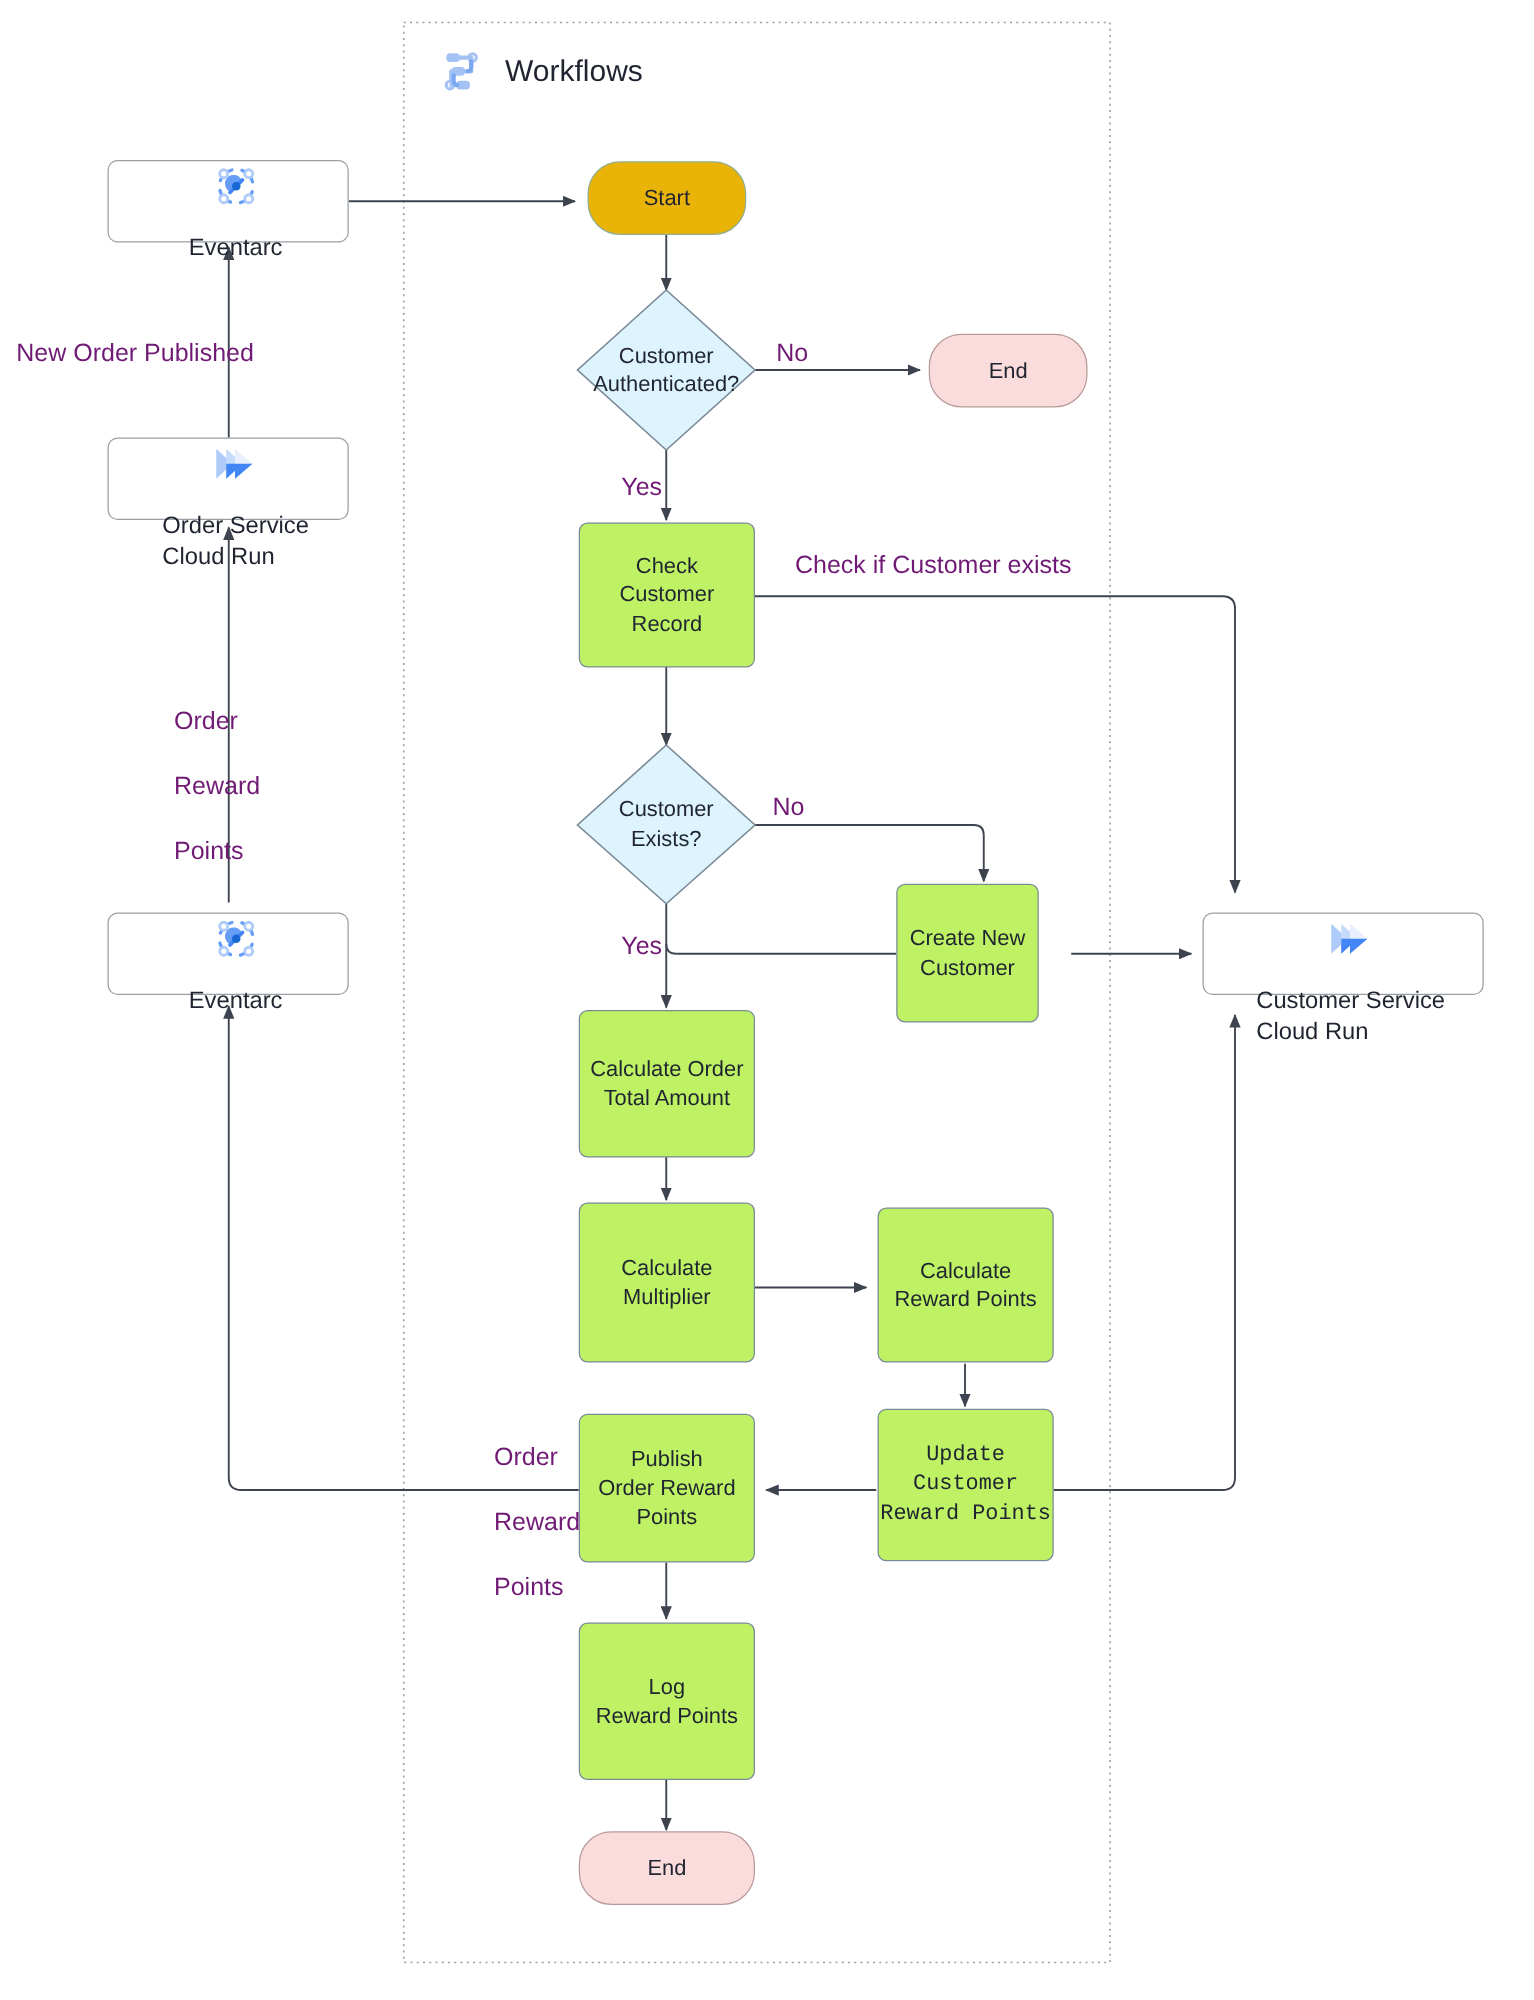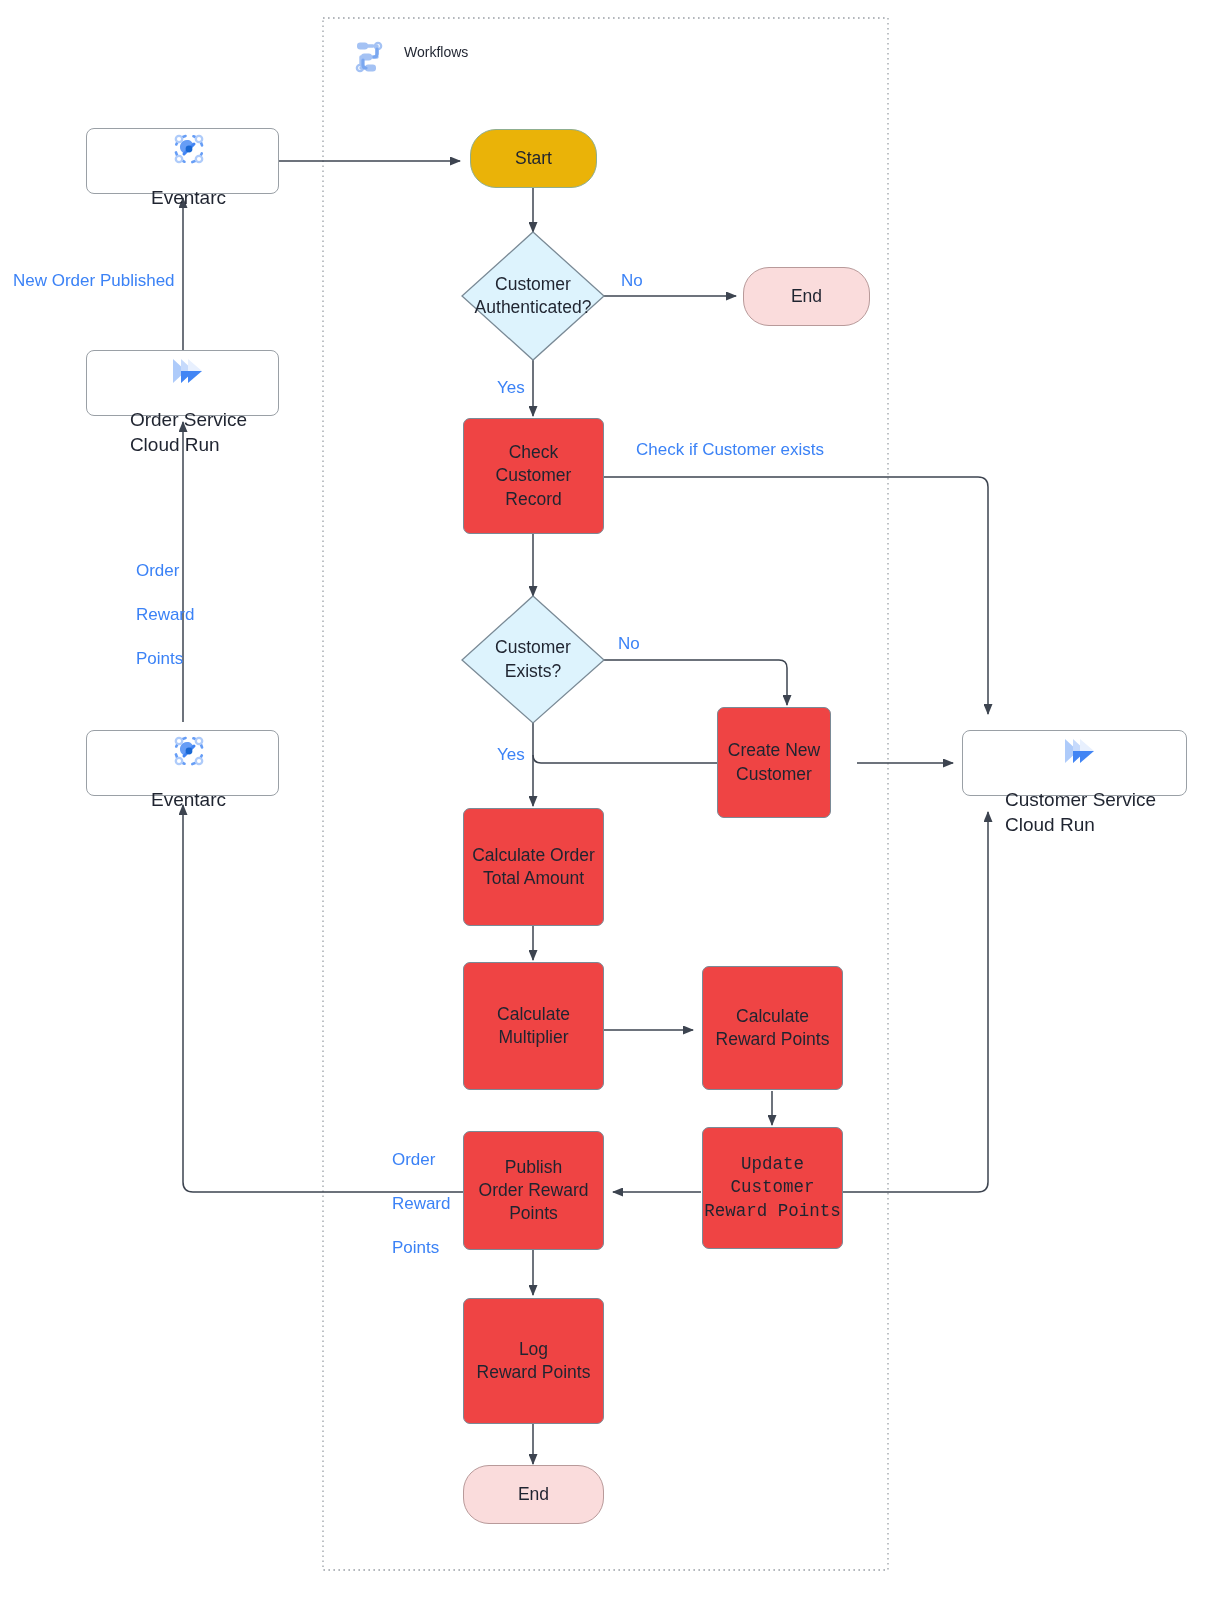--- a/index.html
+++ b/index.html
@@ -1,32 +1,32 @@
 <!DOCTYPE html>
 <html><head>
 <meta charset="utf-8">
 <style>
   html,body{margin:0;padding:0;background:#ffffff;}
   body{font-family:"Liberation Sans","DejaVu Sans",sans-serif;}
   #canvas{position:relative;width:1227px;height:1600px;background:#ffffff;overflow:hidden;}
   svg.layer{position:absolute;left:0;top:0;width:1227px;height:1600px;}
   .node{position:absolute;box-sizing:border-box;display:flex;align-items:center;justify-content:center;
         text-align:center;color:#1f2430;line-height:1.32;}
-  .proc{background:#ef4444;border:1.3px solid #7a8a96;border-radius:7px;font-size:17.5px;}
+  .proc{background:#bef264;border:1.3px solid #7a8a96;border-radius:7px;font-size:17.5px;}
   .terminal-green{background:#eab308;border:1.3px solid #8fae8f;border-radius:26px;font-size:17.5px;}
   .terminal-red{background:#fadcdc;border:1.3px solid #b89a9a;border-radius:26px;font-size:17.5px;}
   .gcp{background:#ffffff;border:1.3px solid #9aa0a6;border-radius:8px;font-size:19px;
        display:flex;align-items:center;justify-content:flex-start;padding-left:12px;gap:10px;flex-direction:column;}
   .gcp .gcp-label{text-align:left;}
   .diamond-wrap{position:absolute;}
   .diamond-wrap .dtext{position:absolute;left:0;top:0;width:100%;height:100%;
         display:flex;align-items:center;justify-content:center;text-align:center;
         font-size:17.5px;color:#1f2430;line-height:1.32;pointer-events:none;}
-  .edge-label{position:absolute;font-size:17px;color:#3b82f6;line-height:1.3;white-space:pre;}
-  .container-label{position:absolute;font-size:14px;color:#1f2430;}
+  .edge-label{position:absolute;font-size:20px;color:#701a75;line-height:1.3;white-space:pre;}
+  .container-label{position:absolute;font-size:24px;color:#1f2430;}
   .icon{flex:0 0 auto;display:block;}
 </style>
 </head>
 <body>
 
 <div id="canvas">
 
   <svg class="layer">
     <defs>
       <marker id="arr" markerWidth="11" markerHeight="9" refX="10" refY="4.5" orient="auto" markerUnits="userSpaceOnUse">

